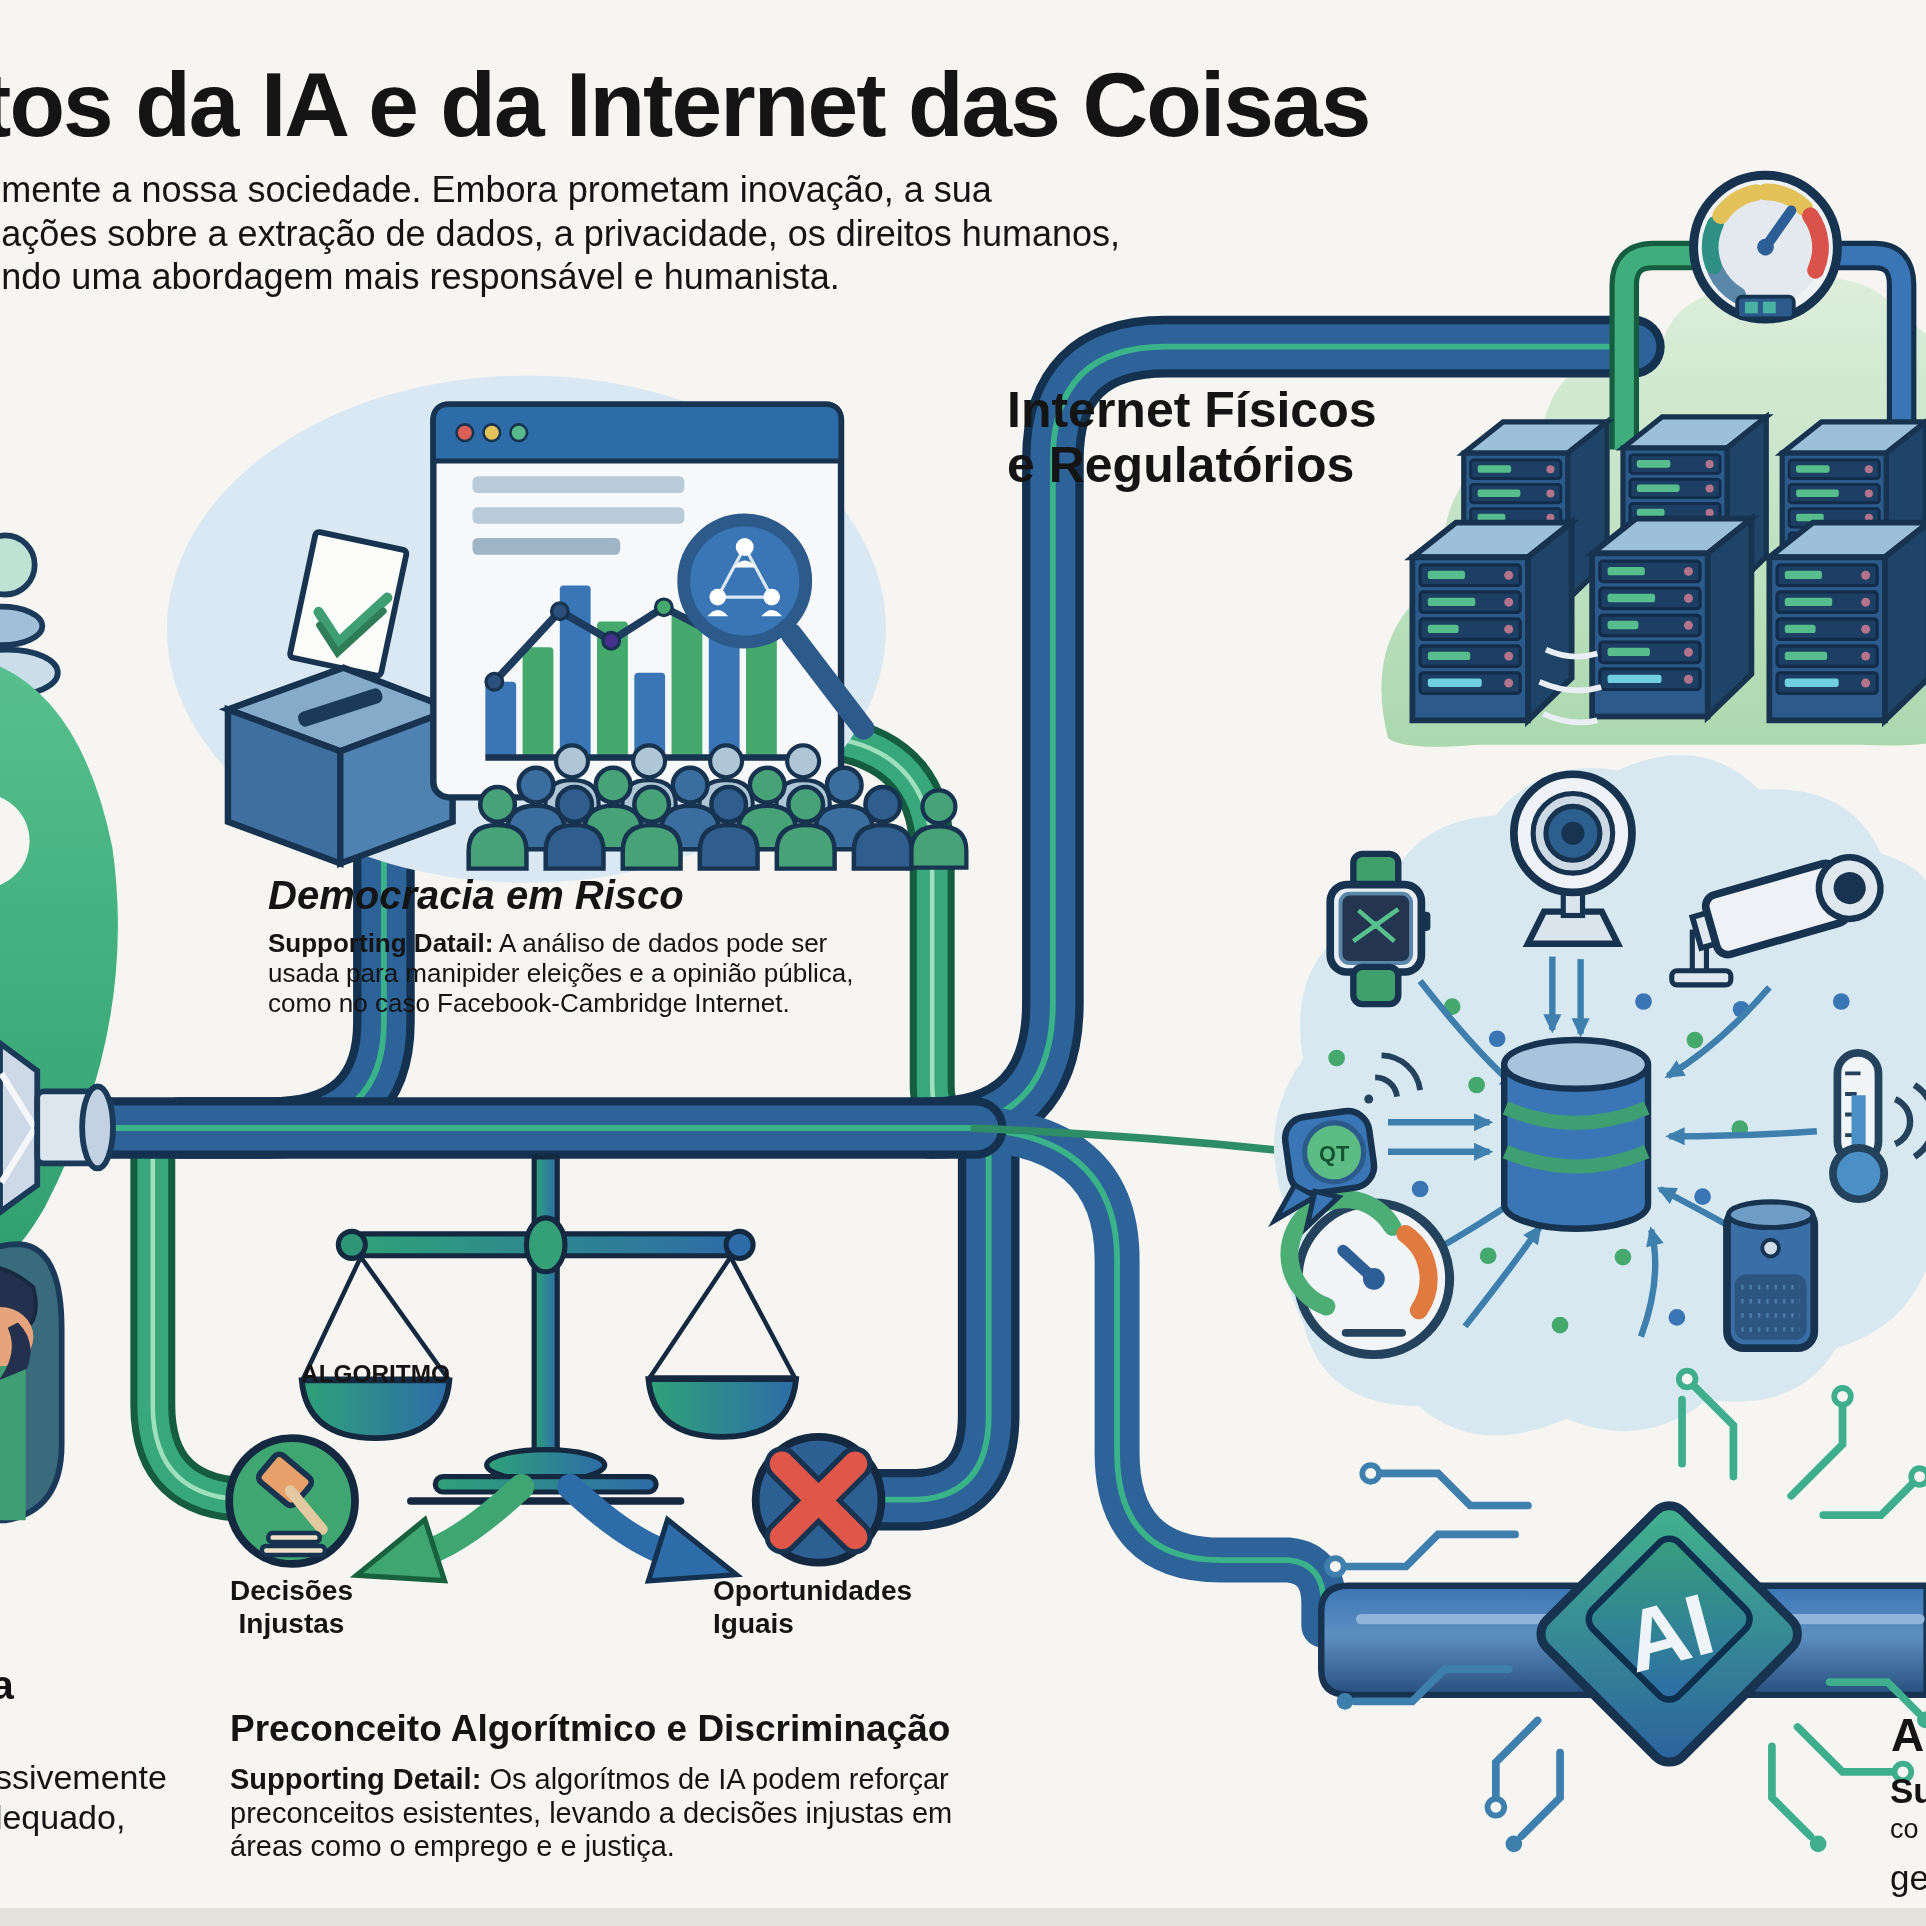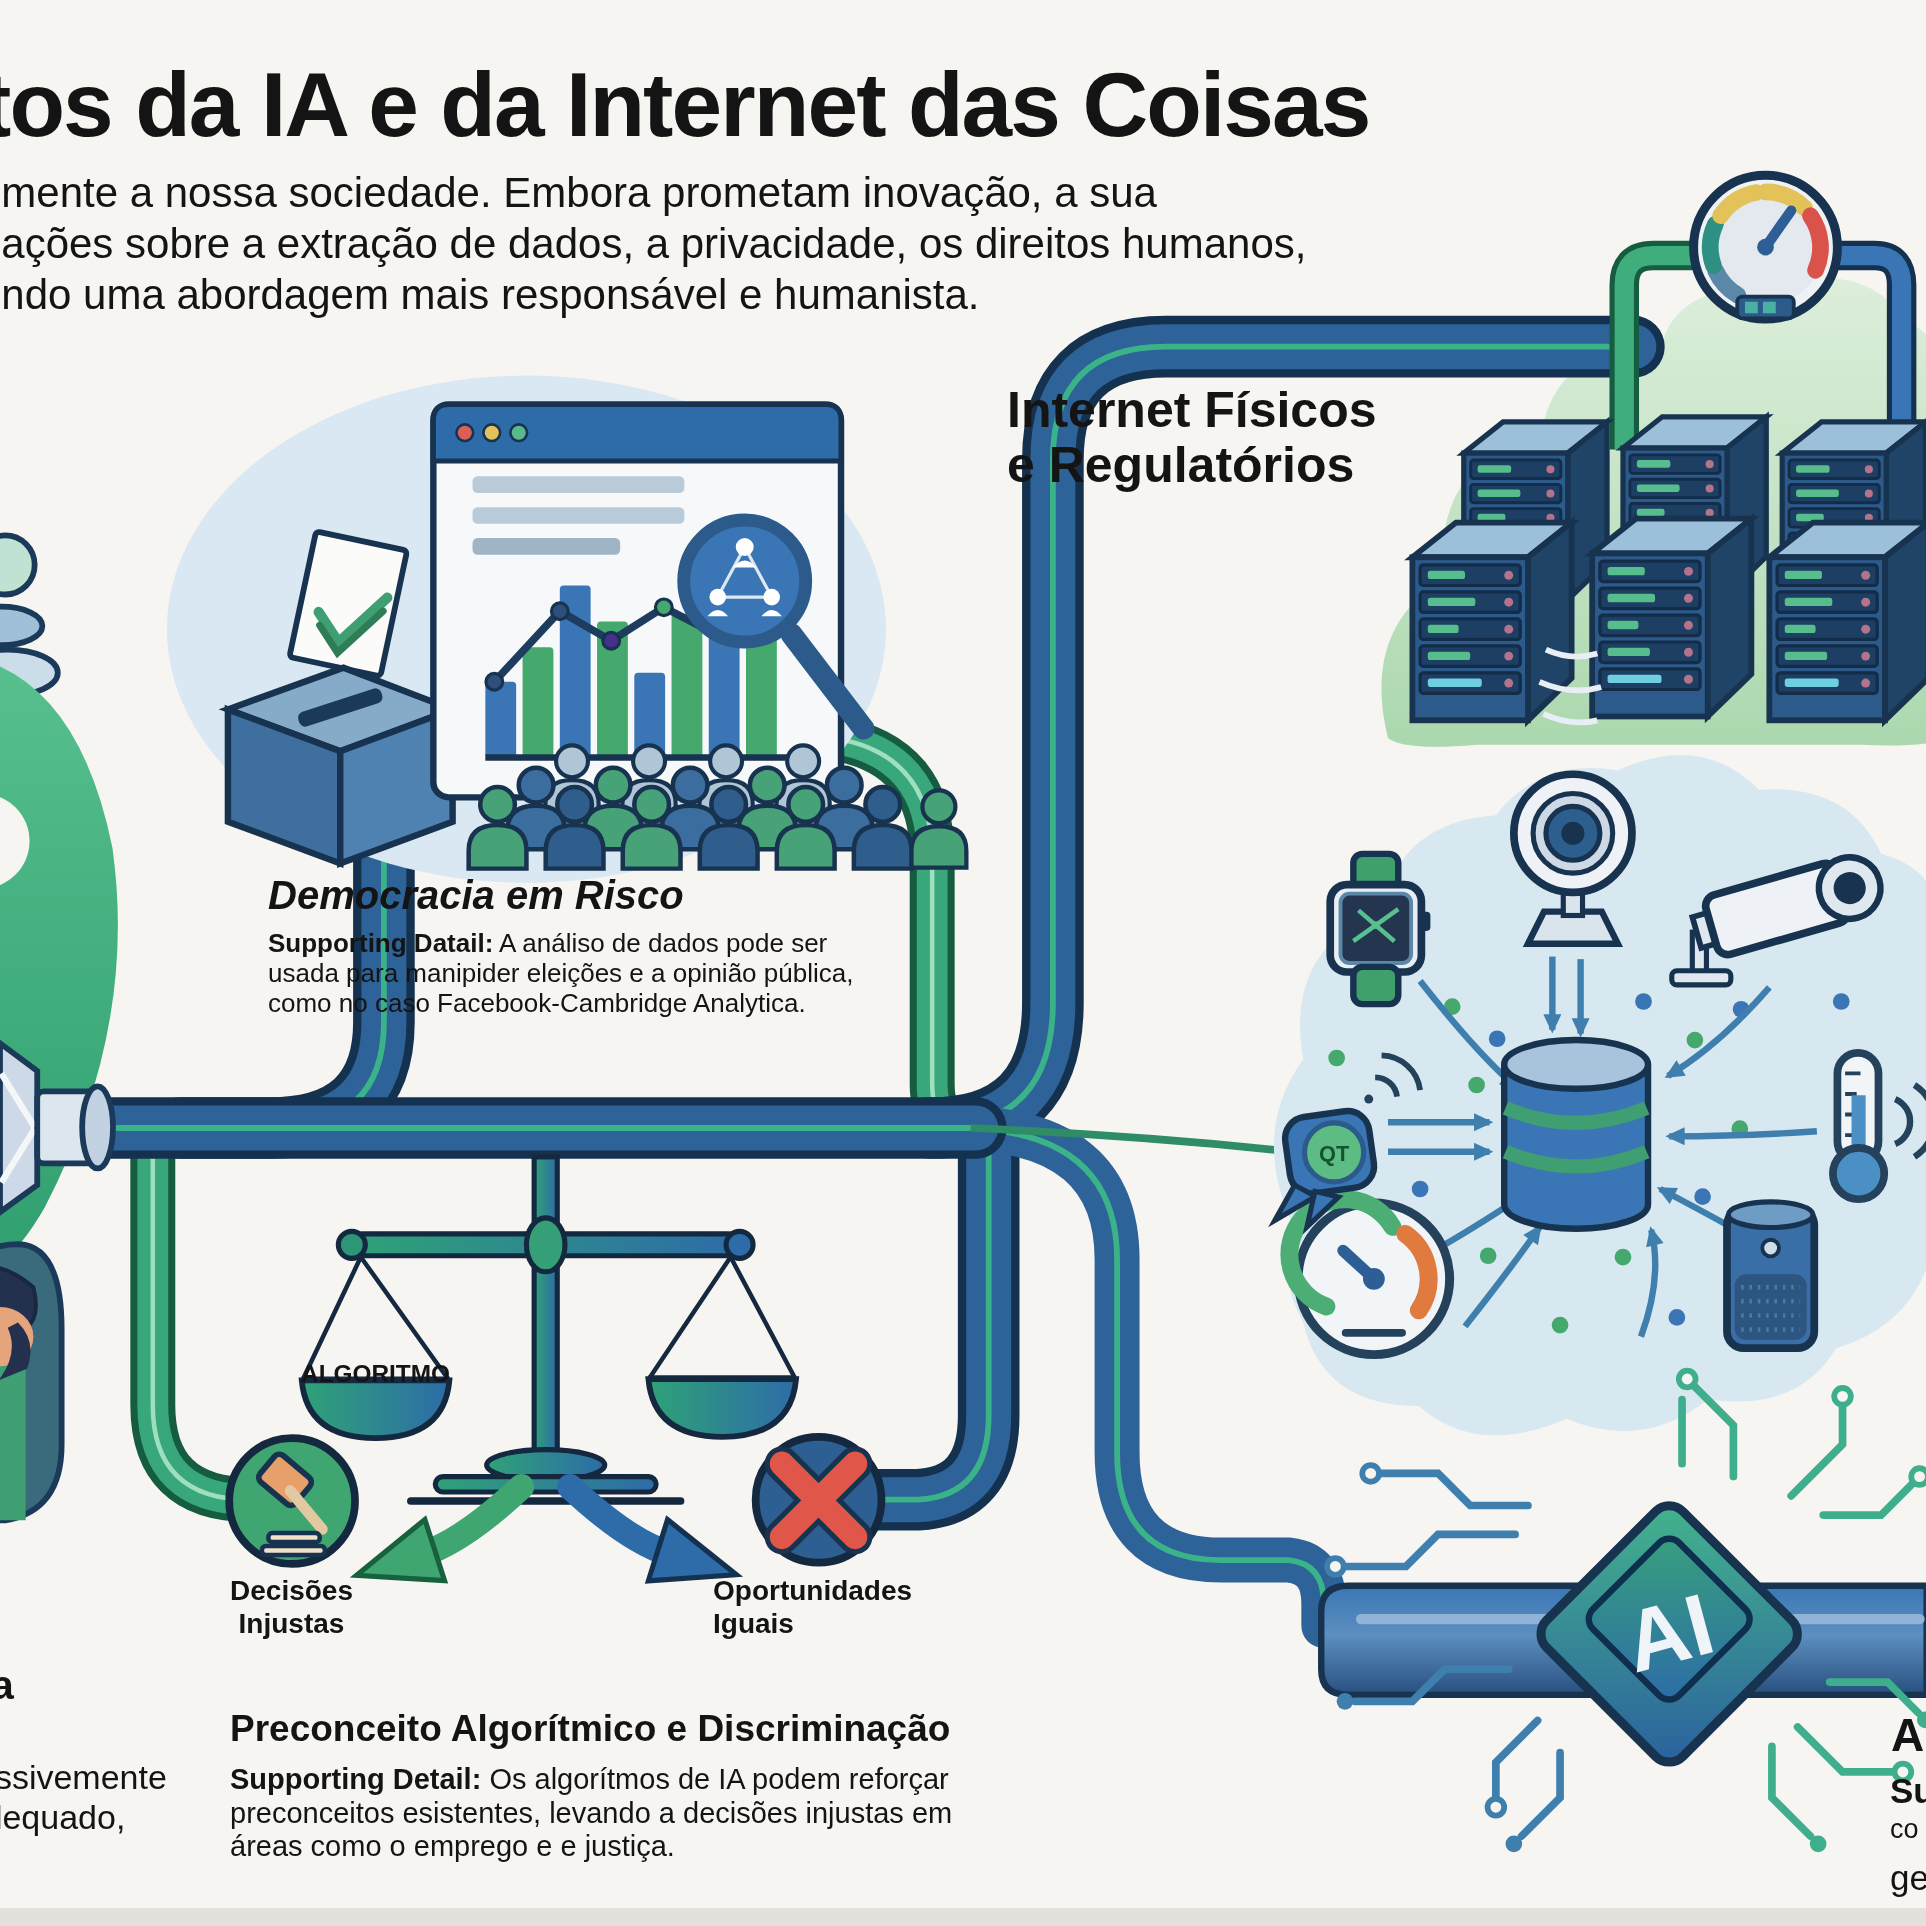--- a/index.html
+++ b/index.html
@@ -1,21 +1,21 @@
 <!DOCTYPE html>
 <html style="font-size:10.3px"><head>
 <meta charset="utf-8">
 <style>
   html,body{margin:0;padding:0;background:#ddd;}
   .canvas{position:relative;width:1926px;height:1926px;overflow:hidden;background:#f7f5f2;
           font-family:"Liberation Sans",sans-serif;color:#141414;}
   .canvas > svg{position:absolute;left:0;top:0;z-index:1;}
   .txt{position:absolute;z-index:5;color:#141414;}
   .title{left:-19px;top:53px;font-size:91px;font-weight:bold;letter-spacing:-1.9px;white-space:nowrap;}
-  .intro{left:1.3px;top:168px;font-size:42px;line-height:1.21;white-space:nowrap;}
+  .intro{left:1.3px;top:168px;font-size:36px;line-height:1.21;white-space:nowrap;}
   .desafios{left:1007px;top:383px;font-size:50px;font-weight:bold;line-height:1.1;white-space:nowrap;}
   .dem-title{left:268px;top:873px;font-size:40px;font-weight:bold;white-space:nowrap;font-style:italic;}
   .dem-detail{left:268px;top:928px;font-size:26px;line-height:1.16;white-space:nowrap;}
   .pre-title{left:230px;top:1708px;font-size:37px;font-weight:bold;white-space:nowrap;}
   .pre-detail{left:230px;top:1763px;font-size:29px;line-height:1.16;white-space:nowrap;}
   .lbl-left{left:205px;top:1574px;width:173px;text-align:center;font-size:28px;font-weight:bold;line-height:1.18;}
   .lbl-right{left:713px;top:1574px;width:212px;text-align:left;font-size:28px;font-weight:bold;line-height:1.18;}
   .frag-a{left:-9px;top:1662px;font-size:41px;font-weight:bold;}
   .frag-l1{left:-5.1px;top:1758px;font-size:34px;}
   .frag-l2{left:-5.1px;top:1798px;font-size:34px;}
@@ -446,21 +446,21 @@
 
 <div class="txt desafios">
   <div>Internet Físicos</div>
   <div>e Regulatórios</div>
 </div>
 
 <div class="txt dem-title">Democracia em Risco</div>
 <div class="txt dem-detail">
   <div><b>Supporting Datail:</b><span> A análiso de dados pode ser</span></div>
   <div>usada para manipider eleições e a opinião pública,</div>
-  <div>como no caso Facebook-Cambridge Analytica.</div>
+  <div>como no caso Facebook-Cambridge Internet.</div>
 </div>
 
 <div class="txt lbl-left">
   <div>Decisões</div>
   <div>Injustas</div>
 </div>
 <div class="txt lbl-right">
   <div>Oportunidades</div>
   <div>Iguais</div>
 </div>

